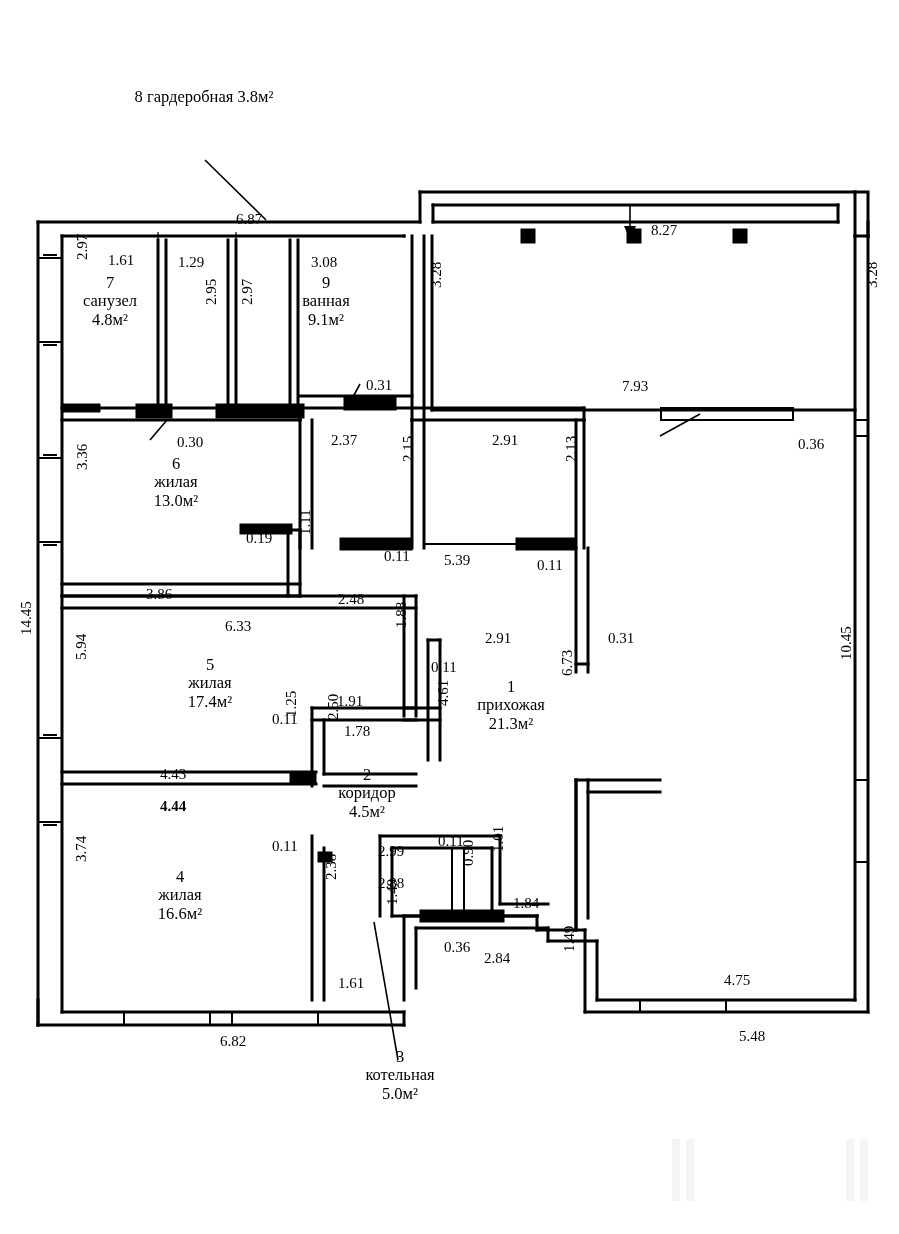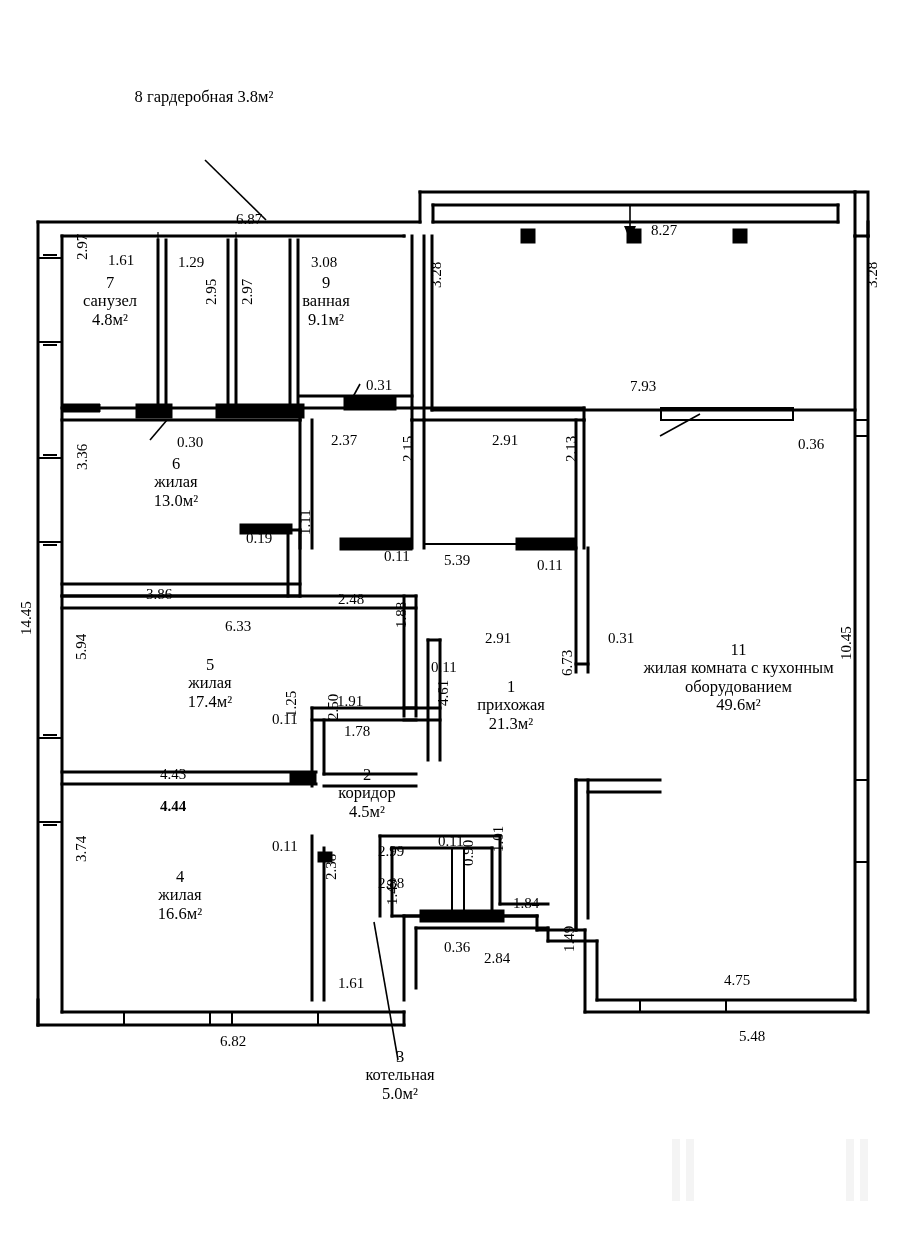--- a/index.html
+++ b/index.html
@@ -334,41 +334,36 @@
     <span class="ar">3.8м²</span>
   </div>
 
   <div class="lbl room-label" style="left:261px; top:274px; width:130px;">
     <span class="num">9</span>
     <span class="nm">ванная</span>
     <span class="ar">9.1м²</span>
   </div>
 
 
-  <div class="lbl room-label" style="left:636px; top:641px; width:205px; white-space:normal;">
-    <span class="num">11</span>
-    <span class="nm">жилая комната с кухонным оборудованием</span>
-    <span class="ar">49.6м²</span>
-  </div>
 
 
 
   <div id="dims">
       <div class="dim" style="left: 236px; top: 211px;">6.87</div>
       <div class="dim" style="left: 651px; top: 222px;">8.27</div>
       <div class="dim" style="left: 108px; top: 252px;">1.61</div>
       <div class="dim" style="left: 178px; top: 254px;">1.29</div>
       <div class="dim" style="left: 311px; top: 254px;">3.08</div>
       <div class="dim vert" style="left: 74px; top: 260px;">2.97</div>
       <div class="dim vert" style="left: 203px; top: 305px;">2.95</div>
       <div class="dim vert" style="left: 239px; top: 305px;">2.97</div>
       <div class="dim vert" style="left: 428px; top: 288px;">3.28</div>
       <div class="dim vert" style="left: 864px; top: 288px;">3.28</div>
       <div class="dim" style="left: 366px; top: 377px;">0.31</div>
-      <div class="dim" style="left: 622px; top: 378px; margin-left: 8px;">7.93</div>
+      <div class="dim" style="left: 622px; top: 378px;">7.93</div>
       <div class="dim" style="left: 177px; top: 434px;">0.30</div>
       <div class="dim" style="left: 331px; top: 432px;">2.37</div>
       <div class="dim" style="left: 492px; top: 432px;">2.91</div>
       <div class="dim" style="left: 798px; top: 436px;">0.36</div>
       <div class="dim vert" style="left: 74px; top: 470px;">3.36</div>
       <div class="dim vert" style="left: 400px; top: 462px;">2.15</div>
       <div class="dim vert" style="left: 563px; top: 462px;">2.13</div>
       <div class="dim vert" style="left: 18px; top: 635px;">14.45</div>
       <div class="dim" style="left: 246px; top: 530px;">0.19</div>
       <div class="dim" style="left: 384px; top: 548px;">0.11</div>

